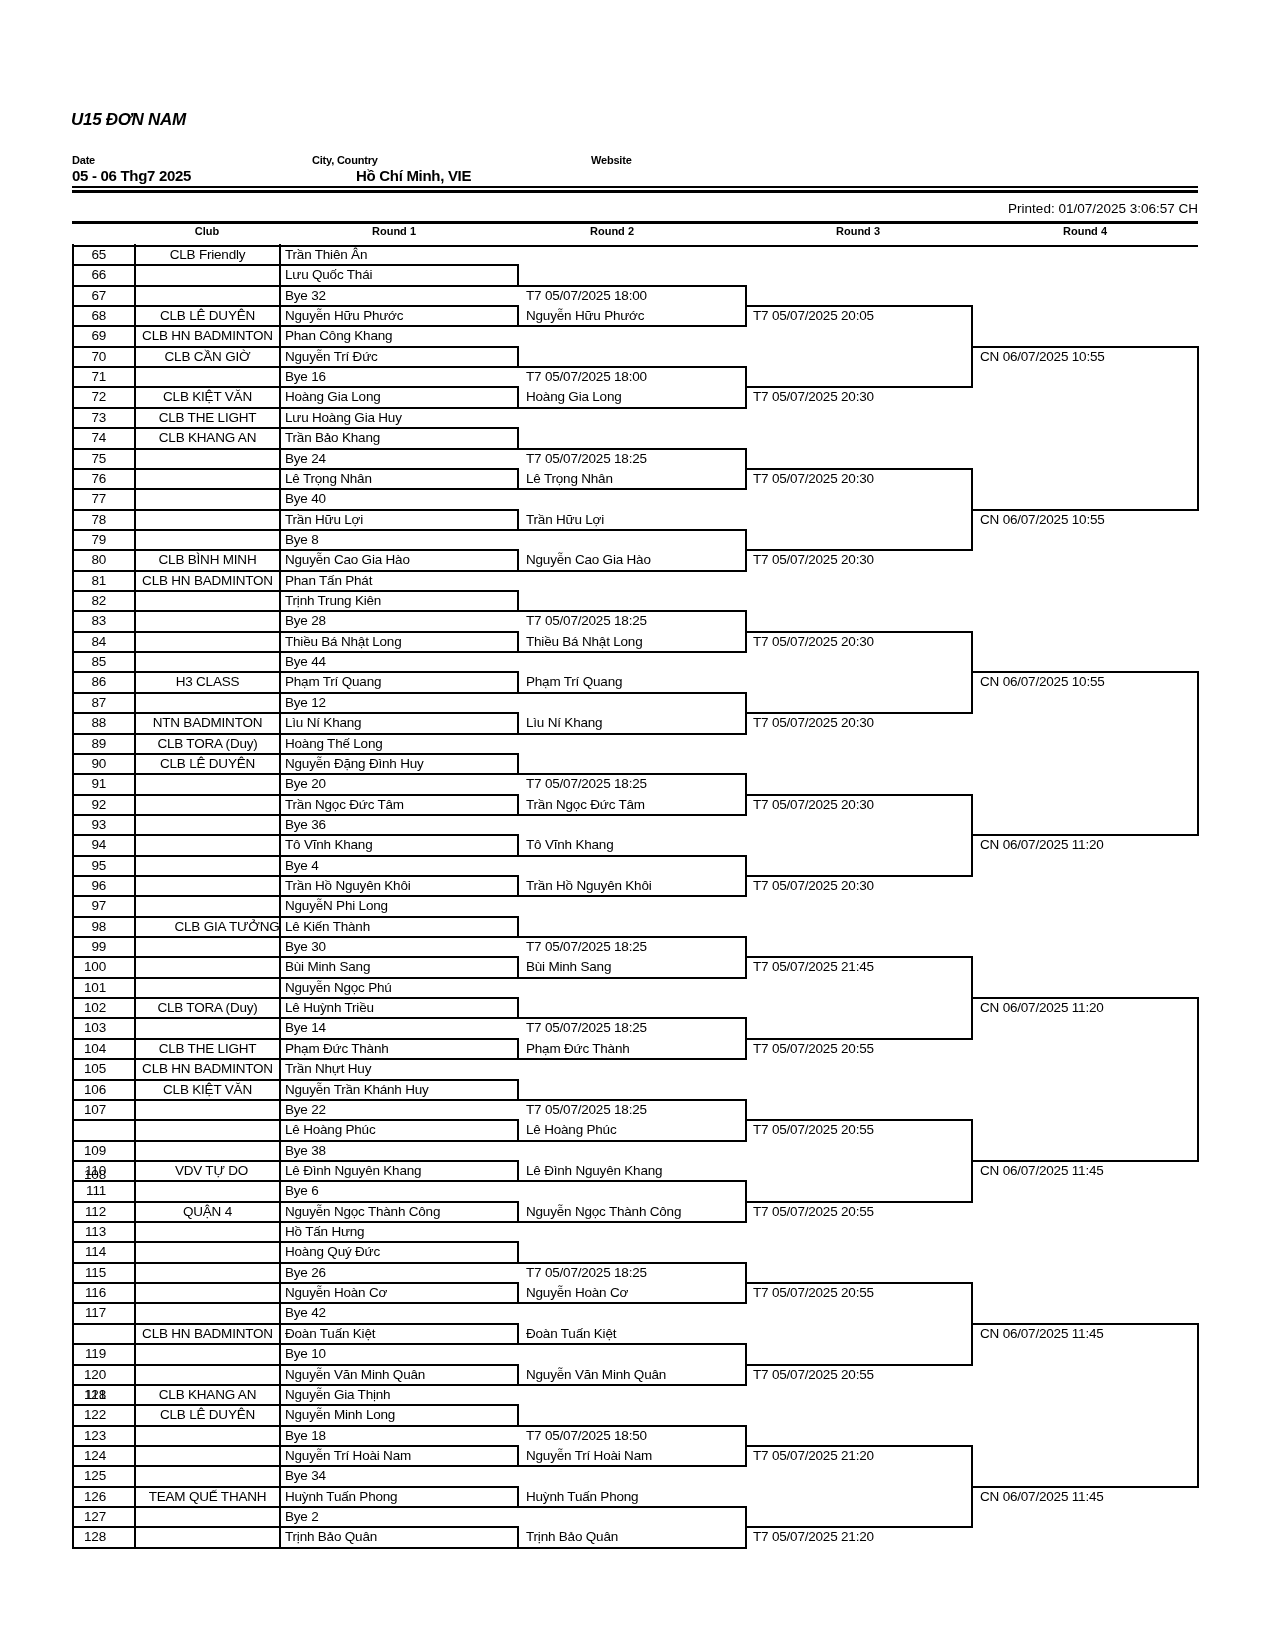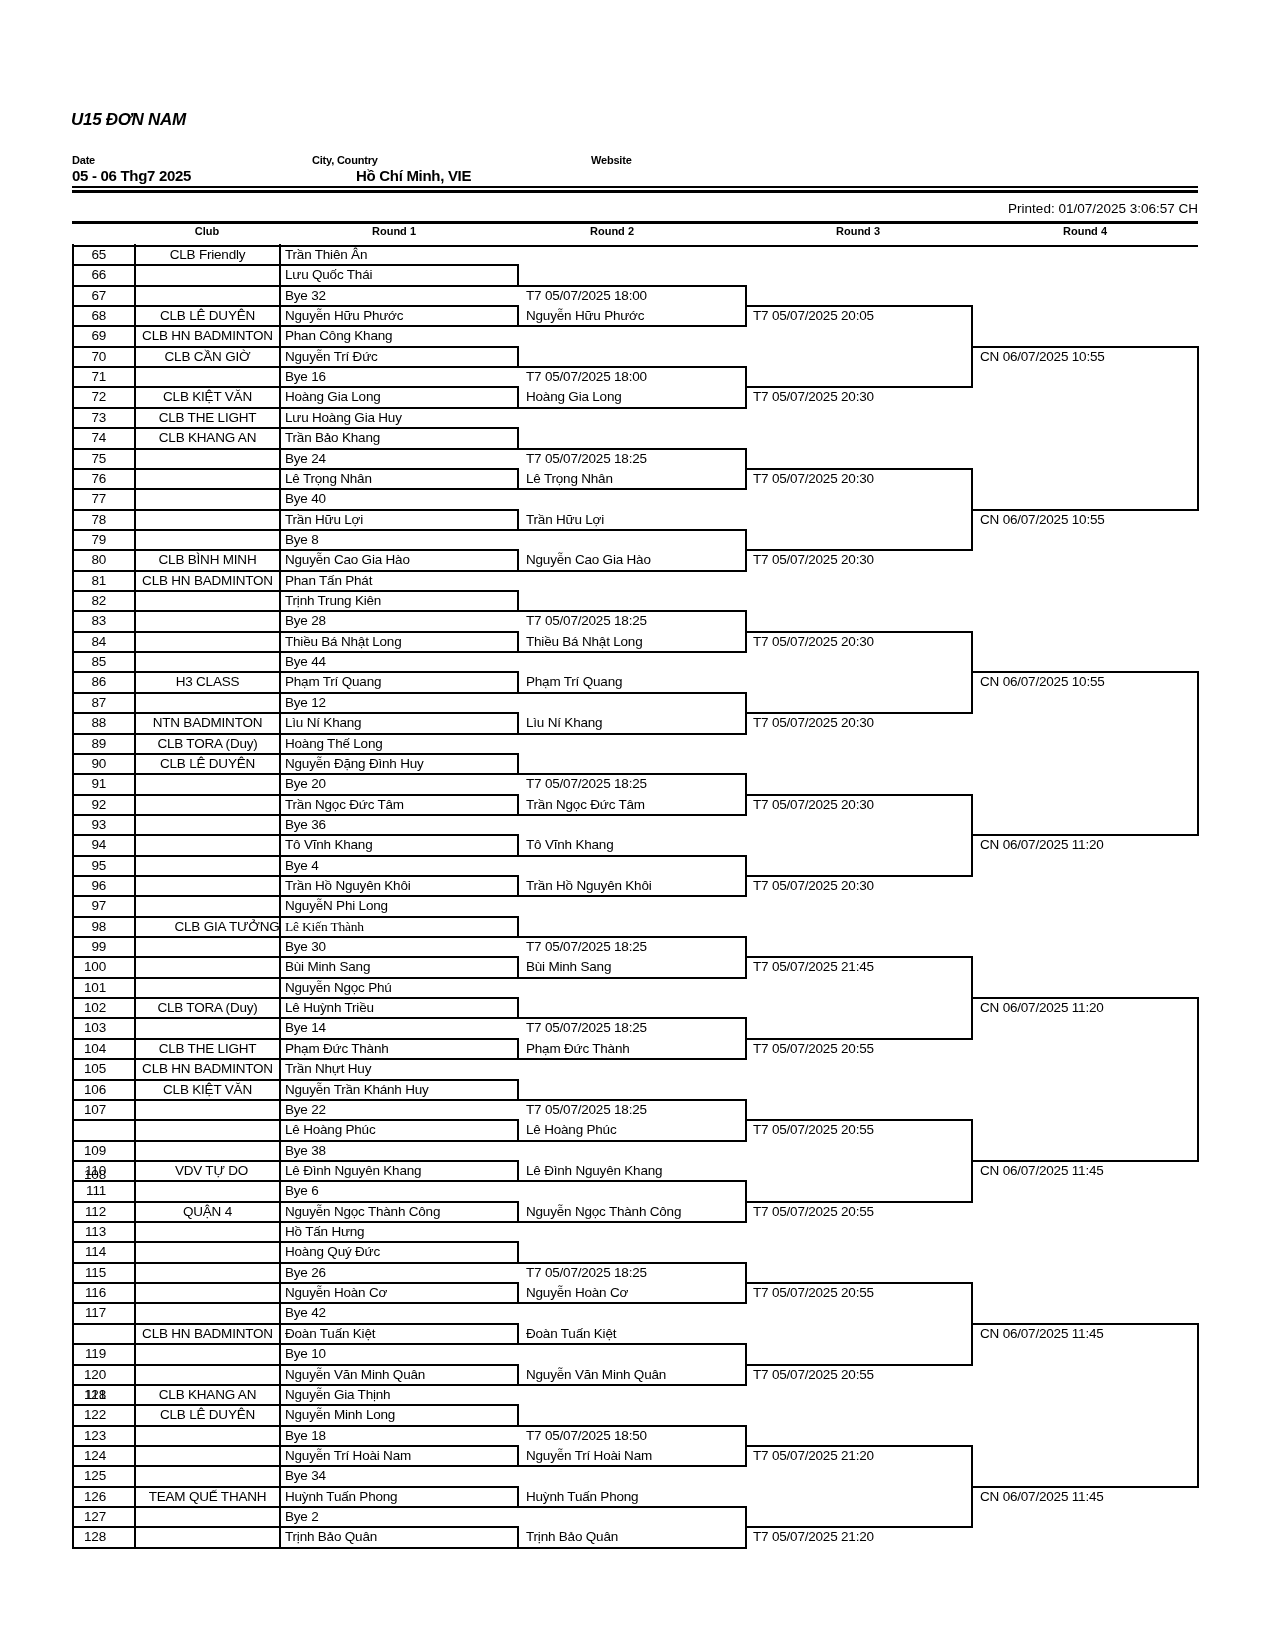--- a/index.html
+++ b/index.html
@@ -157,21 +157,21 @@
       <div class="abs cell" style="left: 285px; top: 855.65px;">Bye 4</div>
       <div class="abs bline" style="left: 72px; top: 875.005px; width: 446px; height: 2px;"></div>
       <div class="abs cell num" style="left: 72px; top: 876.005px; width: 34px;">96</div>
       <div class="abs cell" style="left: 285px; top: 876.005px;">Trần Hồ Nguyên Khôi</div>
       <div class="abs bline" style="left: 72px; top: 895.36px; width: 446px; height: 2px;"></div>
       <div class="abs cell num" style="left: 72px; top: 896.36px; width: 34px;">97</div>
       <div class="abs cell" style="left: 285px; top: 896.36px;">NguyễN Phi Long</div>
       <div class="abs bline" style="left: 72px; top: 915.715px; width: 446px; height: 2px;"></div>
       <div class="abs cell num" style="left: 72px; top: 916.715px; width: 34px;">98</div>
       <div class="abs cell club" style="left: 137px; top: 916.715px; width: 116px; margin-left: 32px;">CLB GIA TƯỞNG</div>
-      <div class="abs cell" style="left: 285px; top: 916.715px; font-family: Liberation Serif, serif;">Lê Kiến Thành</div>
+      <div class="abs cell" style="left: 285px; top: 916.715px;">Lê Kiến Thành</div>
       <div class="abs bline" style="left: 72px; top: 936.07px; width: 446px; height: 2px;"></div>
       <div class="abs cell num" style="left: 72px; top: 937.07px; width: 34px;">99</div>
       <div class="abs cell" style="left: 285px; top: 937.07px;">Bye 30</div>
       <div class="abs bline" style="left: 72px; top: 956.425px; width: 446px; height: 2px;"></div>
       <div class="abs cell num" style="left: 72px; top: 957.425px; width: 34px;">100</div>
       <div class="abs cell" style="left: 285px; top: 957.425px;">Bùi Minh Sang</div>
       <div class="abs bline" style="left: 72px; top: 976.78px; width: 446px; height: 2px;"></div>
       <div class="abs cell num" style="left: 72px; top: 977.78px; width: 34px;">101</div>
       <div class="abs cell" style="left: 285px; top: 977.78px;">Nguyễn Ngọc Phú</div>
       <div class="abs bline" style="left: 72px; top: 997.135px; width: 446px; height: 2px;"></div>

